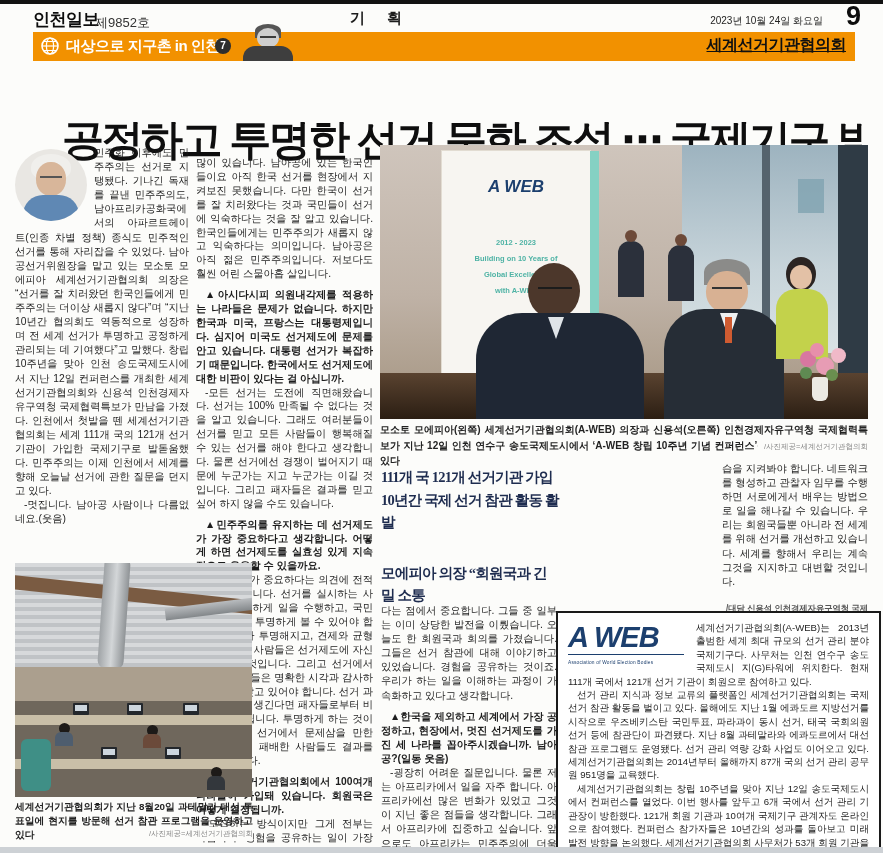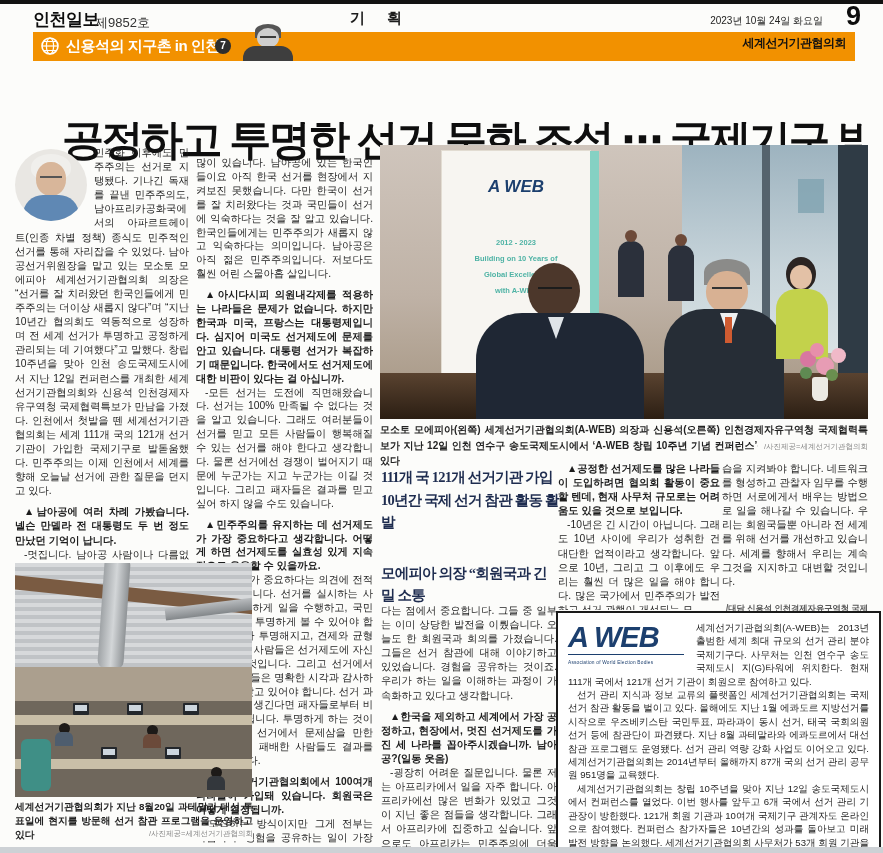--- a/index.html
+++ b/index.html
@@ -19,21 +19,21 @@
   .banner{left:33px;top:32px;width:822px;height:29px;background:#F29100;}
   .globe{position:absolute;left:7px;top:4px;}
   .banner-title{position:absolute;left:33px;top:5px;font-size:15px;font-weight:800;color:#fff;letter-spacing:-0.5px;}
   .badge{position:absolute;left:182px;top:6px;width:16px;height:16px;border-radius:50%;background:#2d2d2d;
          color:#fff;font-size:10px;font-weight:700;text-align:center;line-height:16px;}
   .bport{position:absolute;left:206px;top:-8px;width:58px;height:37px;}
   .bport .hair{position:absolute;left:16px;top:0;width:26px;height:14px;border-radius:50% 50% 0 0;background:#555;}
   .bport .face{position:absolute;left:18px;top:4px;width:22px;height:20px;border-radius:50%;background:#cfcfcf;}
   .bport .spec{position:absolute;left:21px;top:12px;width:16px;height:4px;border-top:2px solid #3c3c3c;}
   .bport .body{position:absolute;left:4px;top:22px;width:50px;height:15px;border-radius:12px 12px 0 0;background:#3e3e3e;}
-  .banner-right{position:absolute;right:9px;top:3px;font-size:12px;font-weight:900;color:#101010;letter-spacing:-0.5px;}
+  .banner-right{position:absolute;right:9px;top:3px;font-size:16px;font-weight:900;color:#101010;letter-spacing:-0.5px;text-decoration:underline;}
 
   
   .headline{left:62px;top:84px;width:800px;font-size:42px;font-weight:900;letter-spacing:-2.5px;
             color:#0e0e0e;white-space:nowrap;overflow:hidden;}
 
   
   .col{position:absolute;font-size:10.3px;line-height:14.1px;text-align:justify;color:#1d1d1d;overflow:hidden;}
   .col p{margin:0;}
   .col p.q{font-weight:700;margin-top:7px;text-indent:9px;}
   .col p.a{text-indent:9px;}
@@ -138,21 +138,21 @@
   <div class="abs banner">
     <span class="globe">
       <svg width="20" height="20" viewBox="0 0 20 20">
         <circle cx="10" cy="10" r="8" fill="none" stroke="#ffffff" stroke-width="1.6"></circle>
         <ellipse cx="10" cy="10" rx="3.6" ry="8" fill="none" stroke="#ffffff" stroke-width="1.2"></ellipse>
         <line x1="2" y1="10" x2="18" y2="10" stroke="#ffffff" stroke-width="1.2"></line>
         <line x1="3.2" y1="5.5" x2="16.8" y2="5.5" stroke="#ffffff" stroke-width="1"></line>
         <line x1="3.2" y1="14.5" x2="16.8" y2="14.5" stroke="#ffffff" stroke-width="1"></line>
       </svg>
     </span>
-    <span class="banner-title">신용석의 지구촌 in 인천</span>
+    <span class="banner-title">대상으로 지구촌 in 인천</span>
     <span class="badge">7</span>
     <span class="bport">
       <i class="hair"></i>
       <i class="face"></i>
       <i class="spec"></i>
       <i class="body"></i>
     </span>
     <span class="banner-right">세계선거기관협의회</span>
   </div>
 
@@ -214,21 +214,20 @@
   </div>
 
   <div class="col" id="col1">
     <span class="port-circle">
       <i class="hair"></i>
       <i class="face"></i>
       <i class="spec"></i>
       <i class="shirt"></i>
     </span>
     <p>민주화 이후에도 민주주의는 선거로 지탱됐다. 기나긴 독재를 끝낸 민주주의도, 남아프리카공화국에서의 아파르트헤이트(인종 차별 정책) 종식도 민주적인 선거를 통해 자리잡을 수 있었다. 남아공선거위원장을 맡고 있는 모소토 모에피아 세계선거기관협의회 의장은 “선거를 잘 치러왔던 한국인들에게 민주주의는 더이상 새롭지 않다”며 “지난 10년간 협의회도 역동적으로 성장하며 전 세계 선거가 투명하고 공정하게 관리되는 데 기여했다”고 말했다. 창립 10주년을 맞아 인천 송도국제도시에서 지난 12일 컨퍼런스를 개최한 세계선거기관협의회와 신용석 인천경제자유구역청 국제협력특보가 만남을 가졌다. 인천에서 첫발을 뗀 세계선거기관협의회는 세계 111개 국의 121개 선거기관이 가입한 국제기구로 발돋움했다. 민주주의는 이제 인천에서 세계를 향해 오늘날 선거에 관한 질문을 던지고 있다.</p>
-    <p class="q">▲남아공에 여러 차례 가봤습니다. 넬슨 만델라 전 대통령도 두 번 정도 만났던 기억이 납니다.</p>
     <p class="a">-멋집니다. 남아공 사람이나 다름없네요.(웃음)</p>
 
   </div>
 
   <div class="col" id="col2">
     <p>많이 있습니다. 남아공에 있는 한국인들이요 아직 한국 선거를 현장에서 지켜보진 못했습니다. 다만 한국이 선거를 잘 치러왔다는 것과 국민들이 선거에 익숙하다는 것을 잘 알고 있습니다. 한국인들에게는 민주주의가 새롭지 않고 익숙하다는 의미입니다. 남아공은 아직 젊은 민주주의입니다. 저보다도 훨씬 어린 스물아홉 살입니다.</p>
     <p class="q">▲아시다시피 의원내각제를 적용하는 나라들은 문제가 없습니다. 하지만 한국과 미국, 프랑스는 대통령제입니다. 심지어 미국도 선거제도에 문제를 안고 있습니다. 대통령 선거가 복잡하기 때문입니다. 한국에서도 선거제도에 대한 비판이 있다는 걸 아십니까.</p>
     <p class="a">-모든 선거는 도전에 직면해왔습니다. 선거는 100% 만족될 수 없다는 것을 알고 있습니다. 그래도 여러분들이 선거를 믿고 모든 사람들이 행복해질 수 있는 선거를 해야 한다고 생각합니다. 물론 선거에선 경쟁이 벌어지기 때문에 누군가는 지고 누군가는 이길 것입니다. 그리고 패자들은 결과를 믿고 싶어 하지 않을 수도 있습니다.</p>
     <p class="q">▲민주주의를 유지하는 데 선거제도가 가장 중요하다고 생각합니다. 어떻게 하면 선거제도를 실효성 있게 지속적으로 운용할 수 있을까요.</p>
     <p class="a">-선거제도가 중요하다는 의견에 전적으로 동의합니다. 선거를 실시하는 사람들이 정직하게 일을 수행하고, 국민들이 선거를 투명하게 볼 수 있어야 합니다. 선거가 투명해지고, 견제와 균형이 이뤄지면 사람들은 선거제도에 자신감을 가질 것입니다. 그리고 선거에서 승리한 사람들은 명확한 시각과 감사하는 자세를 갖고 있어야 합니다. 선거 과정에 의문이 생긴다면 패자들로부터 비판을 받게 됩니다. 투명하게 하는 것이 중요합니다. 선거에서 문제삼을 만한 것이 없으면 패배한 사람들도 결과를 받아들입니다.</p>
@@ -236,24 +235,20 @@
     <p class="a">-모집하는 방식이지만 그게 전부는 아닙니다. 경험을 공유하는 일이 가장 중요하다고 생각합니다. 협의회는 국제기구이고, 세계적으로 회원국이 다양하다는 장점을 지닙니다. 선거 민주주의가 정착된 나라들도 있고 협의회 활동에 대해 진지하게 접근하는 나라들도 있습니다. 최대한 전문화하고자 합니다. 120여개 선거 관리 기관이 참여하고 있지만 우리는 이를 감당할 만한</p>
 
   </div>
 
   <div class="col" id="col3">
     <p>다는 점에서 중요합니다. 그들 중 일부는 이미 상당한 발전을 이뤘습니다. 오늘도 한 회원국과 회의를 가졌습니다. 그들은 선거 참관에 대해 이야기하고 있었습니다. 경험을 공유하는 것이죠. 우리가 하는 일을 이해하는 과정이 가속화하고 있다고 생각합니다.</p>
     <p class="q">▲한국을 제외하고 세계에서 가장 공정하고, 현장에서, 멋진 선거제도를 가진 세 나라를 꼽아주시겠습니까. 남아공?(일동 웃음)</p>
     <p class="a">-굉장히 어려운 질문입니다. 물론 저는 아프리카에서 일을 자주 합니다. 아프리카에선 많은 변화가 있었고 그것이 지닌 좋은 점들을 생각합니다. 그래서 아프리카에 집중하고 싶습니다. 앞으로도 아프리카는 민주주의에 더욱 많이 의지해야 하는 곳이기 때문입니다. 남아공과 말라위, 케냐에서 선거를 치르는 방식이 상당히 향상되고 있습니다. 그 과정을 지켜봤습니다. 가나 또한 선거가 발전된 곳 가운데 하나입니다.</p>
   </div>
 
-  <div class="col" id="col4">
-    <p class="q" style="margin-top:0;">▲공정한 선거제도를 많은 나라들이 도입하려면 협의회 활동이 중요할 텐데, 현재 사무처 규모로는 어려움도 있을 것으로 보입니다.</p>
-    <p class="a">-10년은 긴 시간이 아닙니다. 그래도 10년 사이에 우리가 성취한 건 대단한 업적이라고 생각합니다. 앞으로 10년, 그리고 그 이후에도 우리는 훨씬 더 많은 일을 해야 합니다. 많은 국가에서 민주주의가 발전하고 선거 관행이 개선되는 모</p>
-  </div>
 
   <div class="col" id="col5">
     <p>습을 지켜봐야 합니다. 네트워크를 형성하고 관찰자 임무를 수행하면 서로에게서 배우는 방법으로 일을 해나갈 수 있습니다. 우리는 회원국들뿐 아니라 전 세계를 위해 선거를 개선하고 있습니다. 세계를 향해서 우리는 계속 그것을 지지하고 대변할 것입니다.</p>
     <div class="byline">
       <div>/대담 신용석 인천경제자유구역청 국제협력특보</div>
 
     </div>
   </div>
 
   <div class="abs obs">

